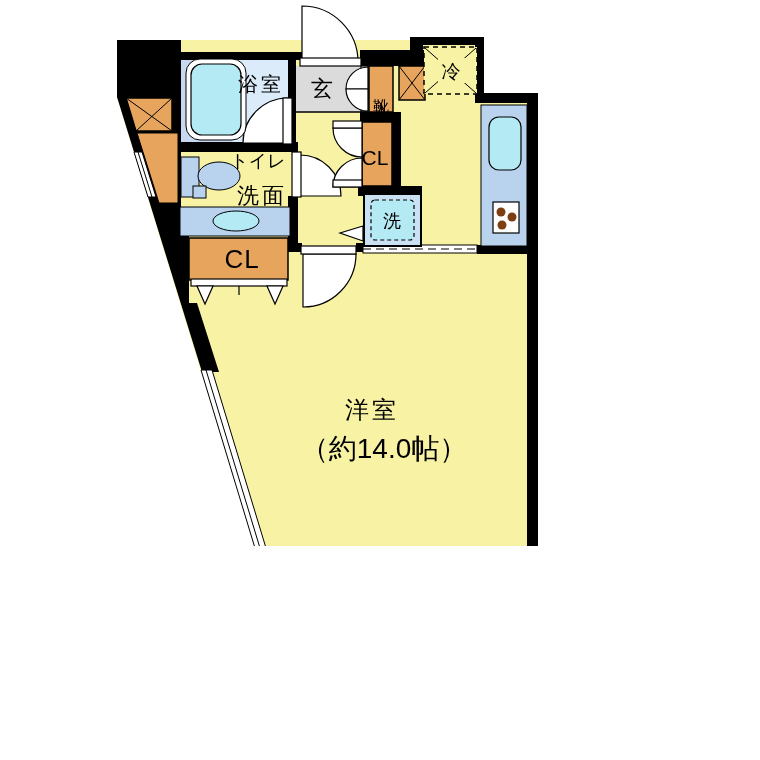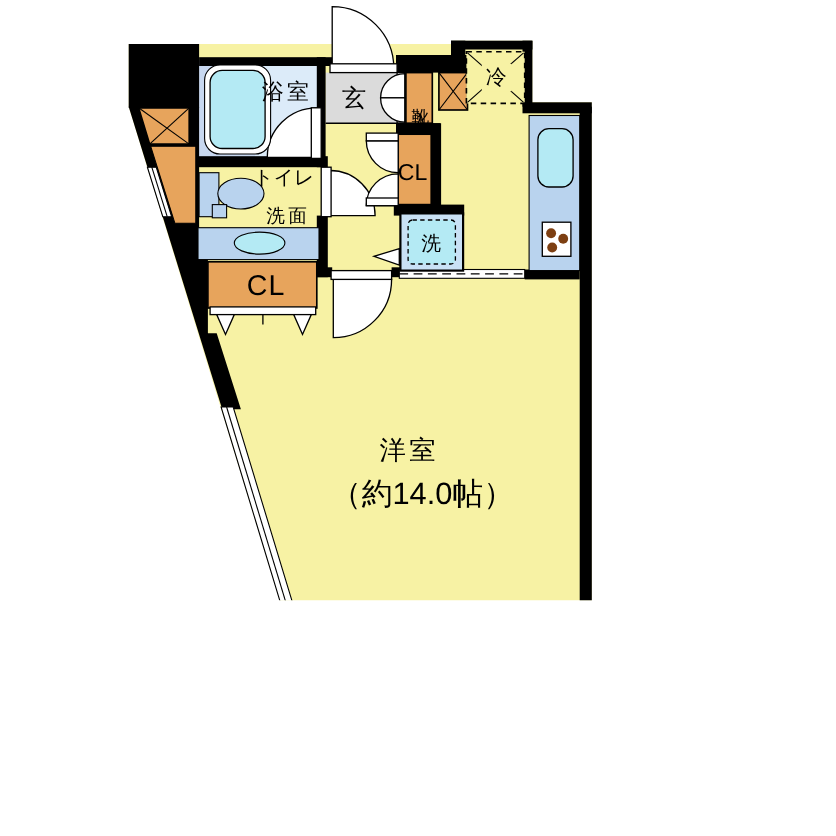--- a/index.html
+++ b/index.html
@@ -6,21 +6,21 @@
   .stage{position:relative;width:760px;height:546px;background:#fff;overflow:hidden;
          font-family:"Liberation Sans","DejaVu Sans",sans-serif;}
   .stage svg{position:absolute;left:0;top:0;}
   .label{position:absolute;transform:translate(-50%,-50%);color:#000;white-space:nowrap;
          font-family:"Liberation Sans","DejaVu Sans",sans-serif;line-height:1;}
   .lab-bath{left:261px;top:84px;font-size:20px;letter-spacing:3px;}
   .lab-genkan{left:322px;top:89px;font-size:22px;}
   .lab-shoe{left:381px;top:88px;font-size:16px;writing-mode:vertical-rl;text-orientation:upright;letter-spacing:2px;}
   .lab-fridge{left:451px;top:71px;font-size:19px;}
   .lab-toilet{left:258px;top:161px;font-size:18px;}
-  .lab-vanity{left:262px;top:196px;font-size:17px;letter-spacing:3px;}
+  .lab-vanity{left:262px;top:196px;font-size:22px;letter-spacing:3px;}
   .lab-cl-hall{left:375px;top:157px;font-size:21px;}
   .lab-cl-room{left:242px;top:259px;font-size:26px;letter-spacing:1px;}
   .lab-washer{left:392px;top:221px;font-size:18px;}
   .lab-room{left:372px;top:410px;font-size:24px;letter-spacing:3px;}
   .lab-size{left:384px;top:449px;font-size:28px;}
   .lab-balcony{left:441px;top:693px;font-size:21px;letter-spacing:2px;}
 </style>
 </head>
 <body>
 

